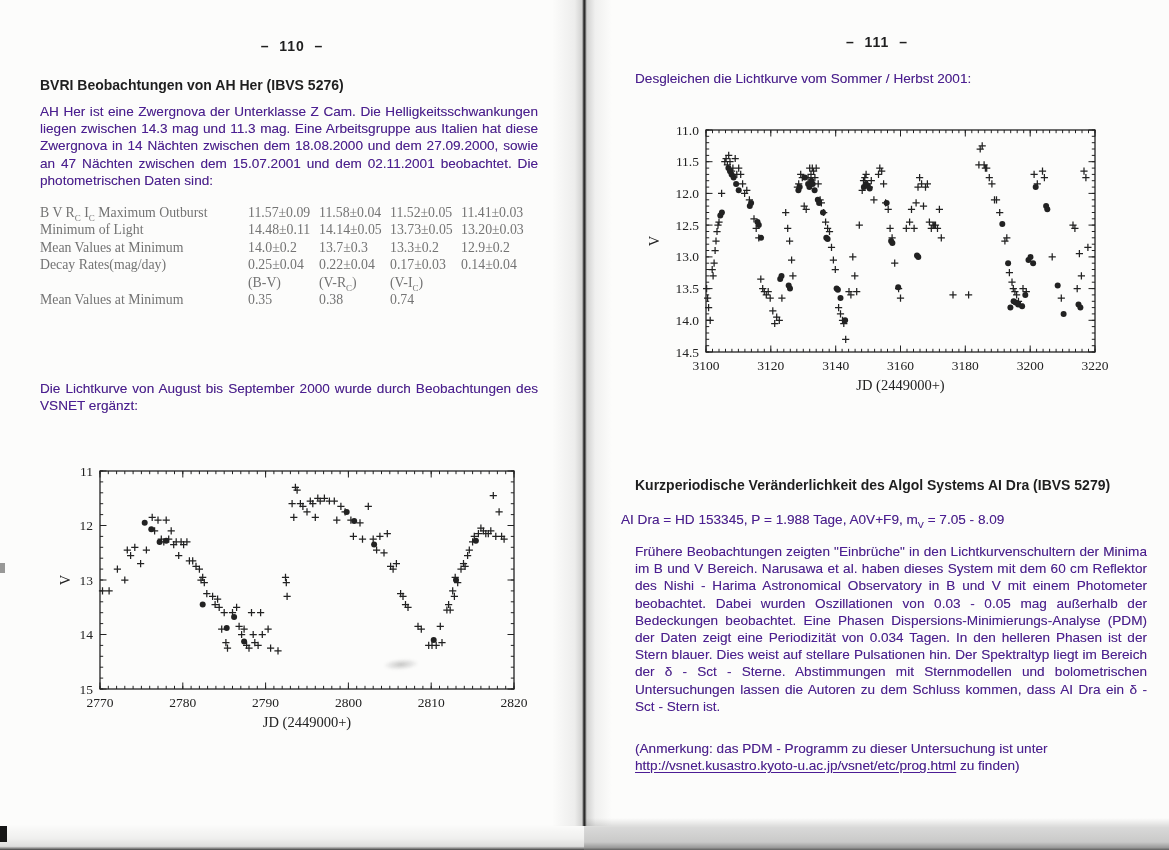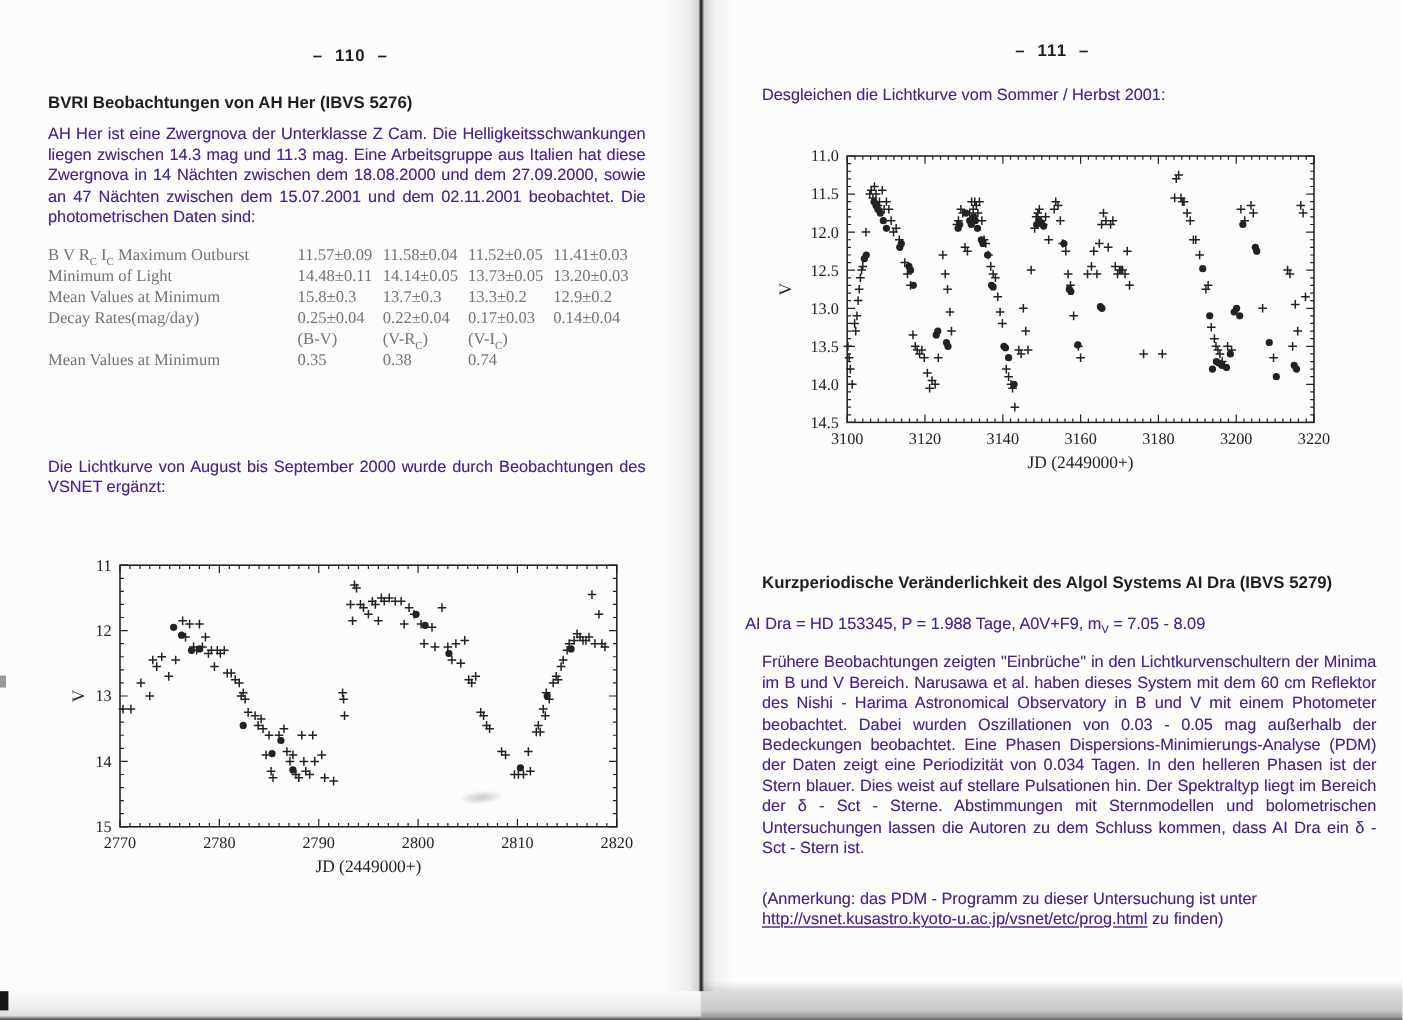--- a/index.html
+++ b/index.html
@@ -72,21 +72,21 @@
           </tr>
           <tr class="wide">
             <td class="lbl">Minimum of Light</td>
             <td class="val">14.48±0.11</td>
             <td class="val">14.14±0.05</td>
             <td class="val">13.73±0.05</td>
             <td class="val">13.20±0.03</td>
           </tr>
           <tr>
             <td class="lbl">Mean Values at Minimum</td>
-            <td class="val">15.8±0.3</td>
+            <td class="val">14.0±0.2</td>
             <td class="val">13.7±0.3</td>
             <td class="val">13.3±0.2</td>
             <td class="val">12.9±0.2</td>
           </tr>
           <tr>
             <td class="lbl">Decay Rates(mag/day)</td>
             <td class="val">0.25±0.04</td>
             <td class="val">0.22±0.04</td>
             <td class="val">0.17±0.03</td>
             <td class="val">0.14±0.04</td>

